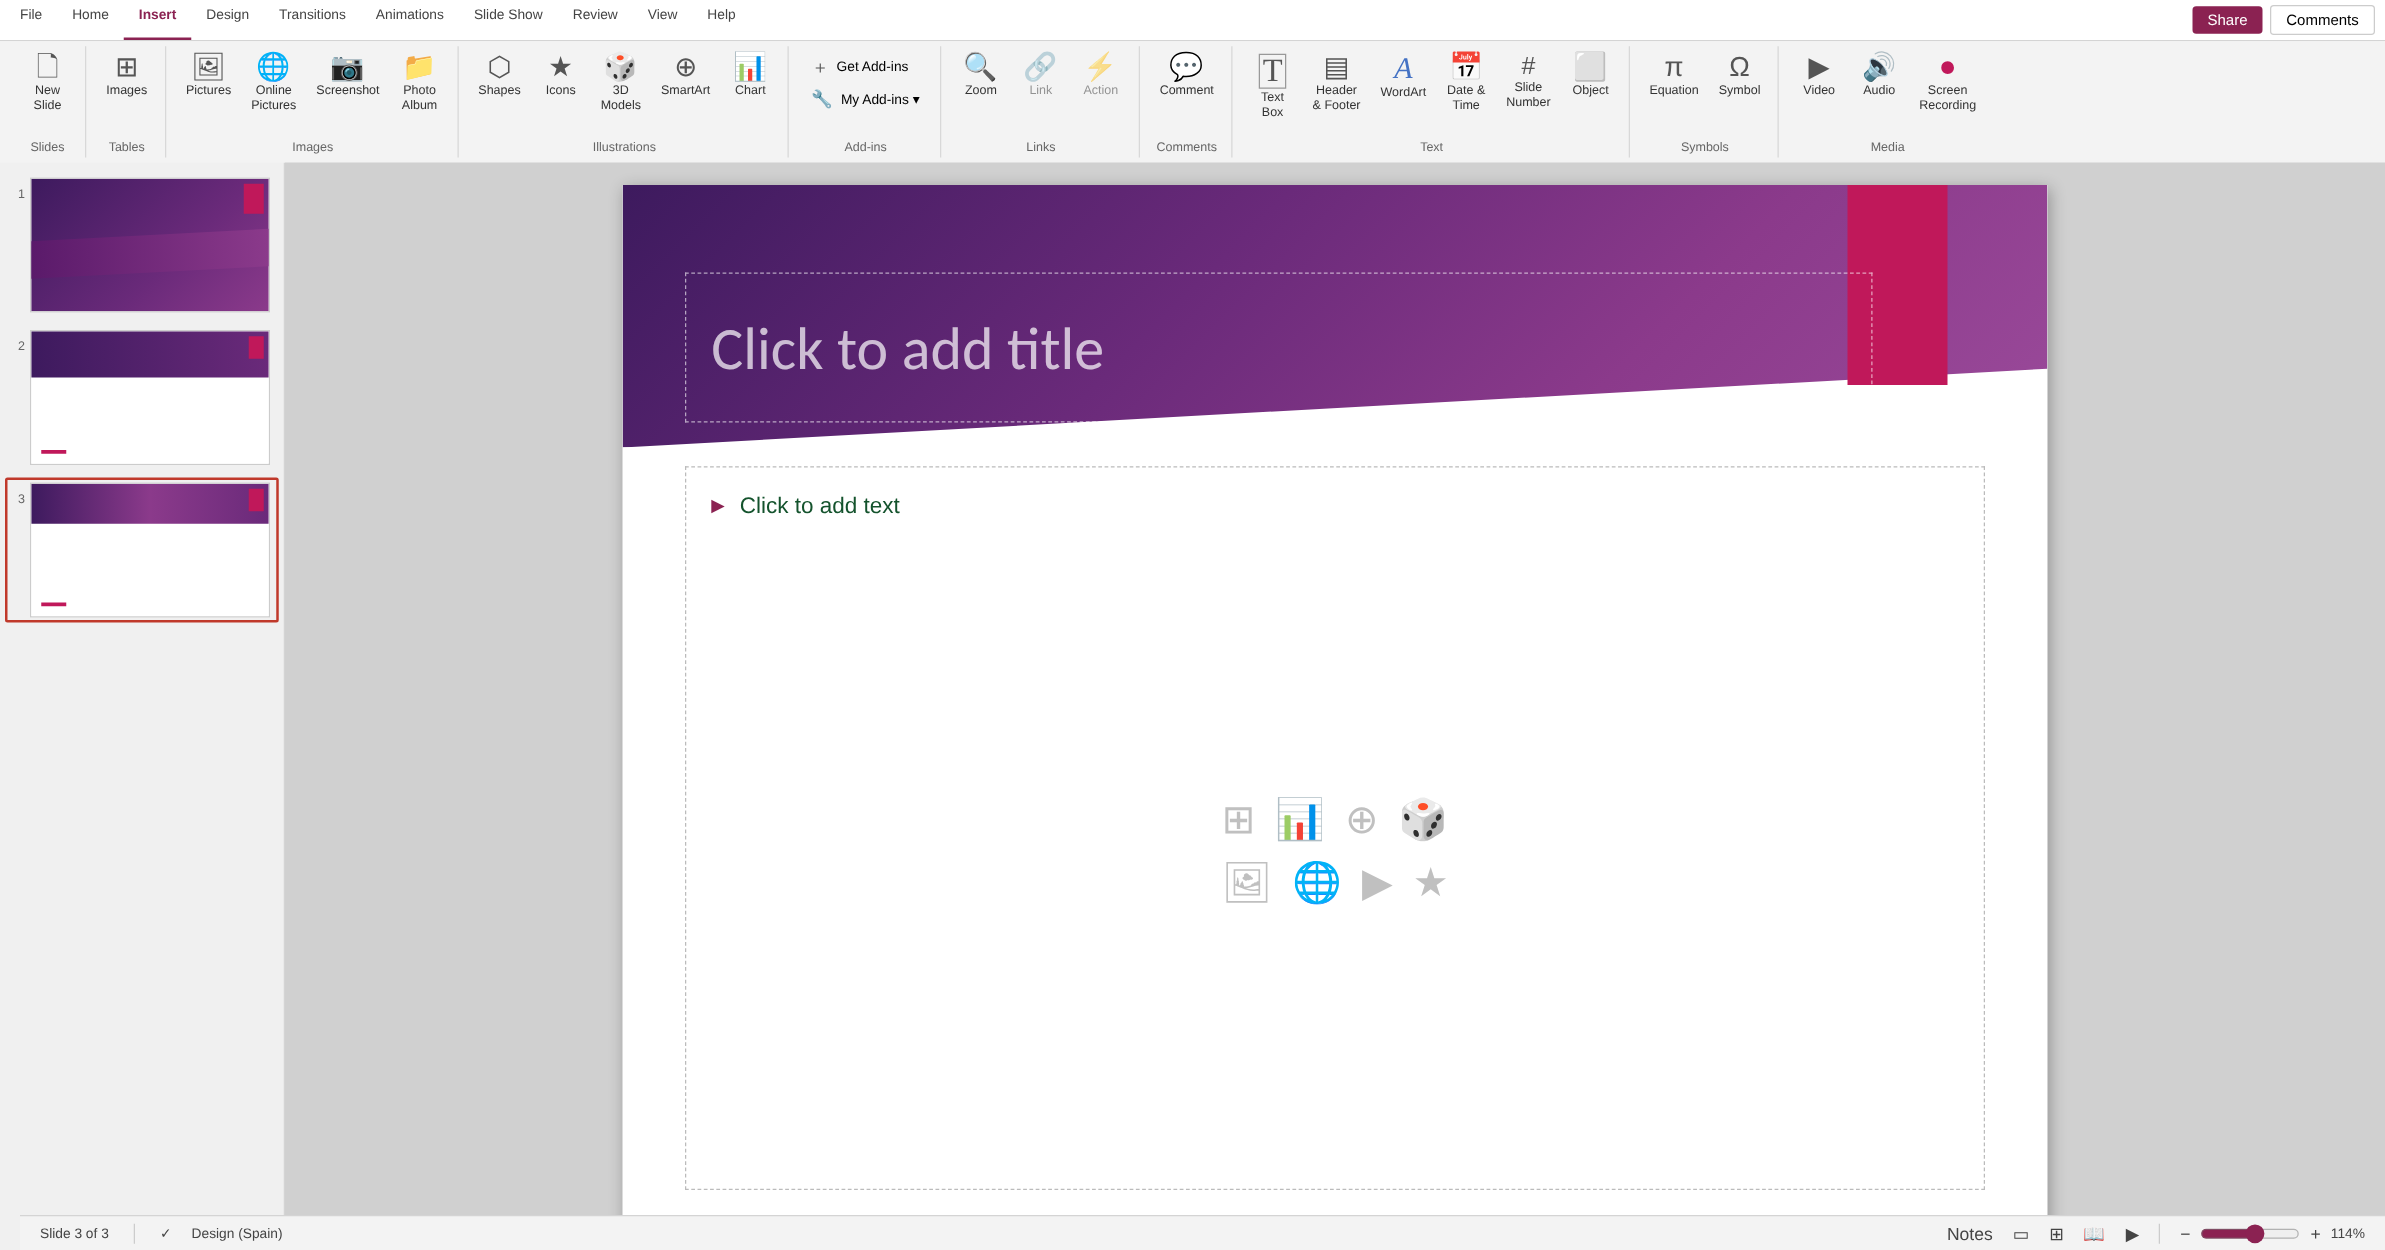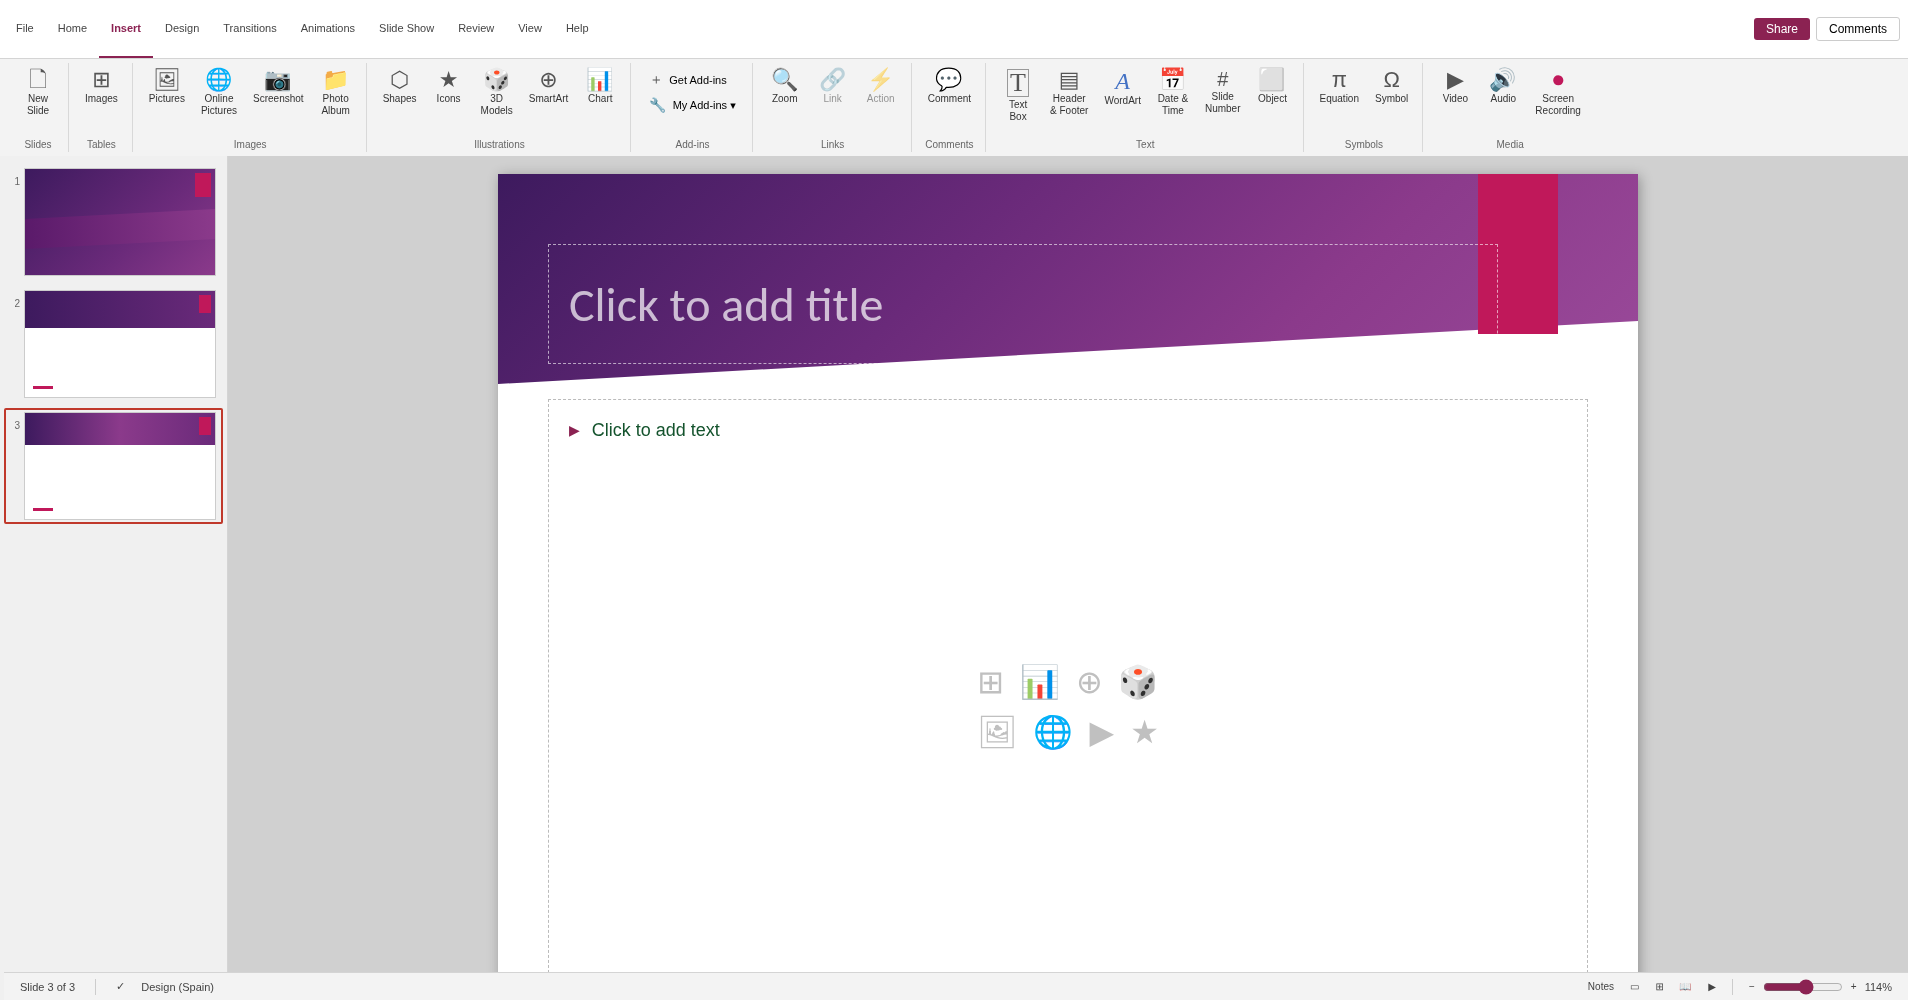--- a/index.html
+++ b/index.html
@@ -1,18 +1,18 @@
 <!DOCTYPE html>
 <html><head>
   <meta charset="utf-8">
   <style>
     * { box-sizing: border-box; margin: 0; padding: 0; }
     body { font-family: 'Segoe UI', Arial, sans-serif; background: #f0f0f0; font-size: 12px; overflow: hidden; height: 1000px; width: 1908px; }
     .ribbon-tabs { display: flex; background: white; border-bottom: 1px solid #d4d4d4; padding: 0 4px; }
-    .ribbon-tab { padding: 22px 12px; font-size: 11px; cursor: pointer; color: #444; }
+    .ribbon-tab { padding: 6px 12px; font-size: 11px; cursor: pointer; color: #444; }
     .ribbon-tab.active { color: #8B2252; border-bottom: 2px solid #8B2252; font-weight: 600; }
 
     .ribbon-content { display: flex; align-items: stretch; padding: 4px 8px; background: #f3f3f3; min-height: 80px; gap: 2px; }
     .ribbon-group { display: flex; flex-direction: column; align-items: center; border-right: 1px solid #d8d8d8; padding: 2px 8px; }
     .ribbon-group-items { display: flex; align-items: flex-start; gap: 4px; flex: 1; }
     .ribbon-group-label { font-size: 10px; color: #666; margin-top: 12px; text-align: center; }
 
     .ribbon-btn { display: flex; flex-direction: column; align-items: center; justify-content: center; padding: 4px 6px; cursor: pointer; border-radius: 3px; min-width: 44px; }
     .ribbon-btn .btn-icon { font-size: 22px; line-height: 1; color: #555; }
     .ribbon-btn .btn-label { font-size: 10px; color: #333; text-align: center; margin-top: 2px; line-height: 1.2; }
@@ -65,24 +65,24 @@
     .bullet-arrow { color: #8B2252; font-size: 14px; margin-top: 2px; }
     .content-text { font-size: 18px; color: #14532d; }
 
     .content-icons { display: flex; flex-direction: column; align-items: center; justify-content: center; gap: 12px; position: absolute; top: 50%; left: 50%; transform: translate(-50%, -30%); }
     .content-icons-row { display: flex; gap: 16px; }
     .content-icon-item { font-size: 32px; color: #c0c0c0; cursor: pointer; }
 
     .footer-text { position: absolute; bottom: 16px; left: 50px; color: #c0185a; font-size: 14px; font-weight: 400; }
 
     
-    .status-bar { position: fixed; bottom: 0; left: 4px; right: 0; height: 28px; background: #f3f3f3; border-top: 1px solid #d4d4d4; display: flex; align-items: center; justify-content: space-between; padding: 0 16px; font-size: 11px; color: #444; }
+    .status-bar { position: fixed; bottom: 0; left: 16px; right: 0; height: 28px; background: #f3f3f3; border-top: 1px solid #d4d4d4; display: flex; align-items: center; justify-content: space-between; padding: 0 16px; font-size: 11px; color: #444; }
     .status-left { display: flex; gap: 16px; align-items: center; }
     .status-right { display: flex; gap: 8px; align-items: center; }
-    .status-btn { padding: 2px 4px; cursor: pointer; border-radius: 2px; font-size: 10px; }
+    .status-btn { padding: 2px 4px; cursor: pointer; border-radius: 2px; font-size: 14px; }
     .zoom-control { display: flex; align-items: center; gap: 4px; }
     .zoom-slider { width: 80px; accent-color: #8B2252; }
 
     .divider { width: 1px; height: 16px; background: #ccc; margin: 0 4px; }
     .addin-btn { display: flex; align-items: center; gap: 6px; padding: 2px 8px; cursor: pointer; border-radius: 2px; font-size: 11px; }
     .addin-icon { font-size: 14px; color: #555; }
   </style>
 </head>
 <body>
 

